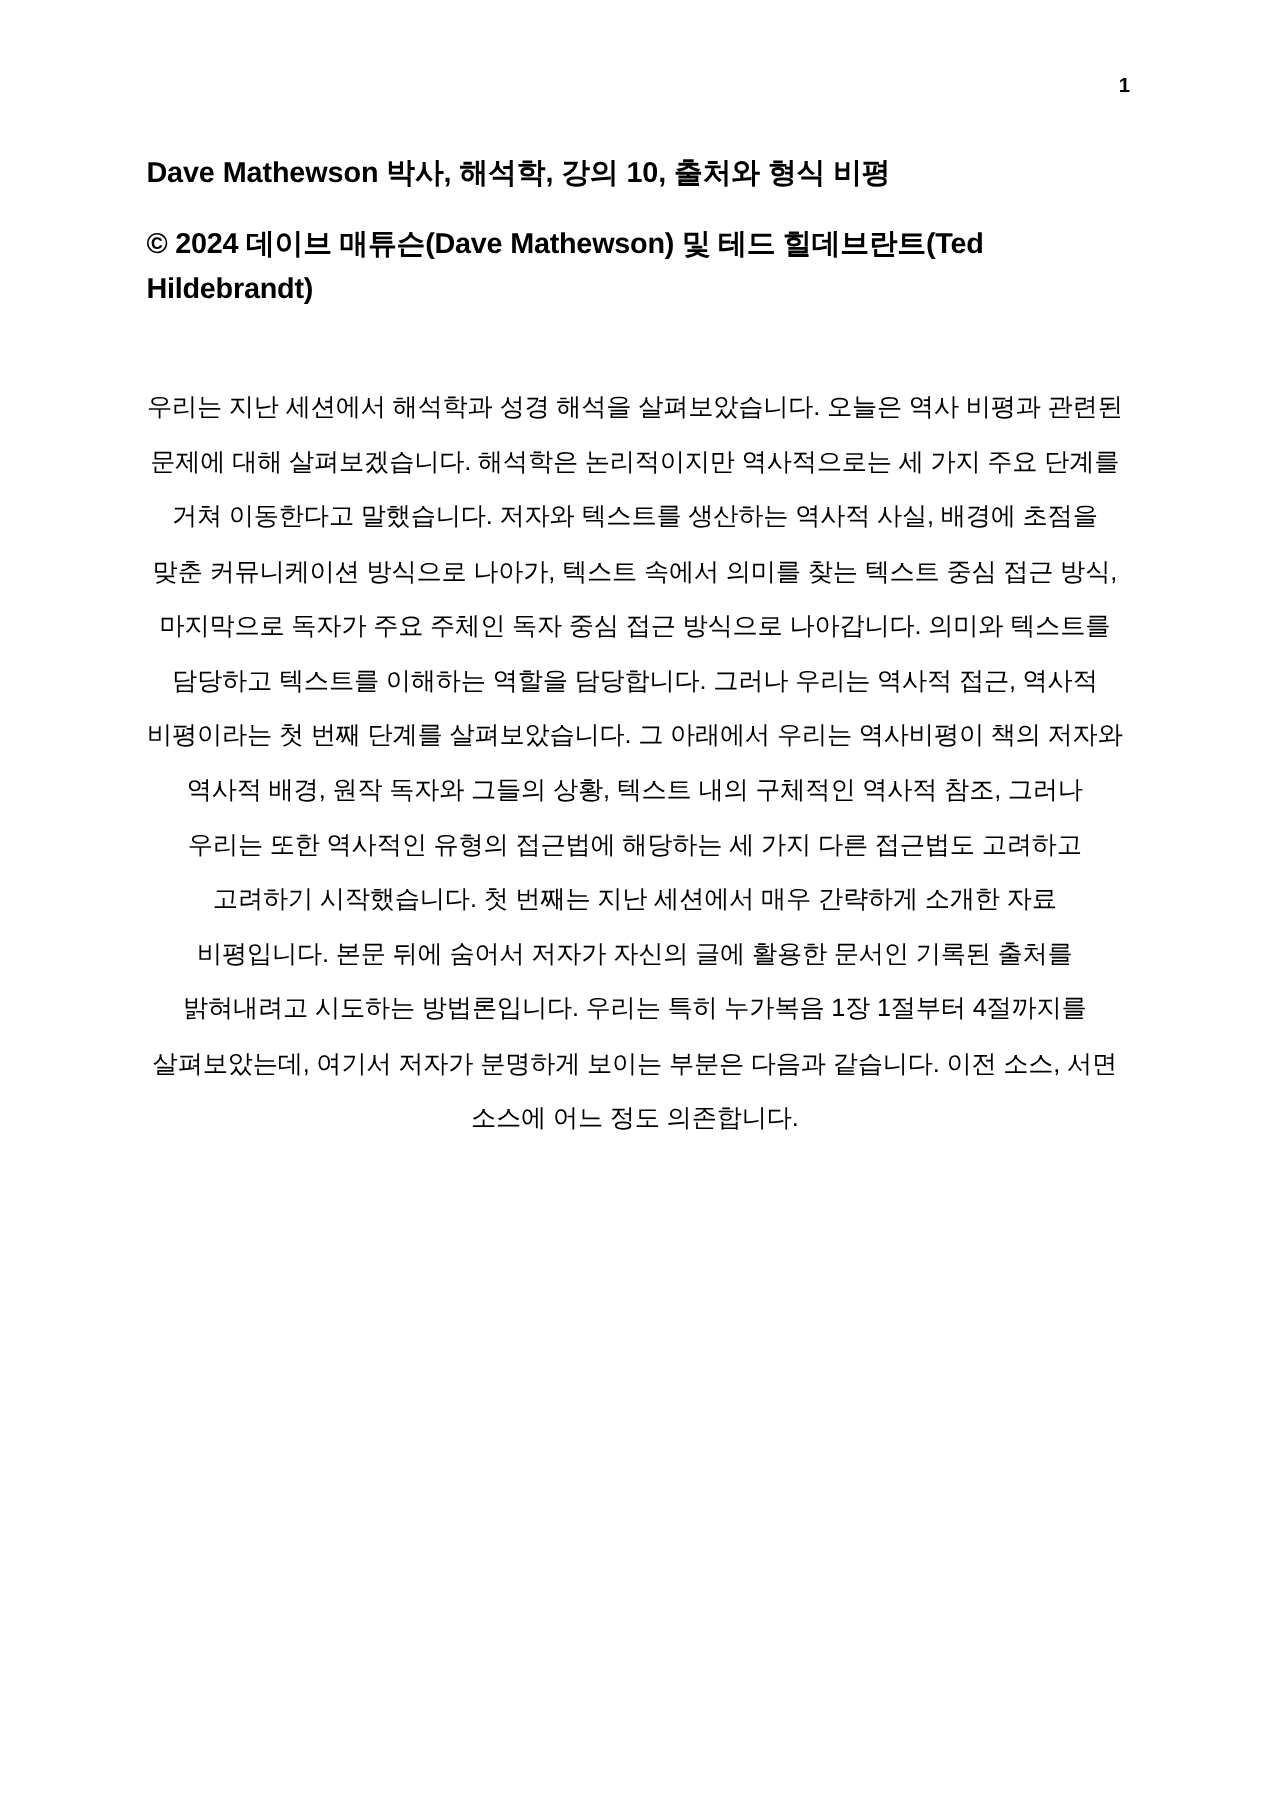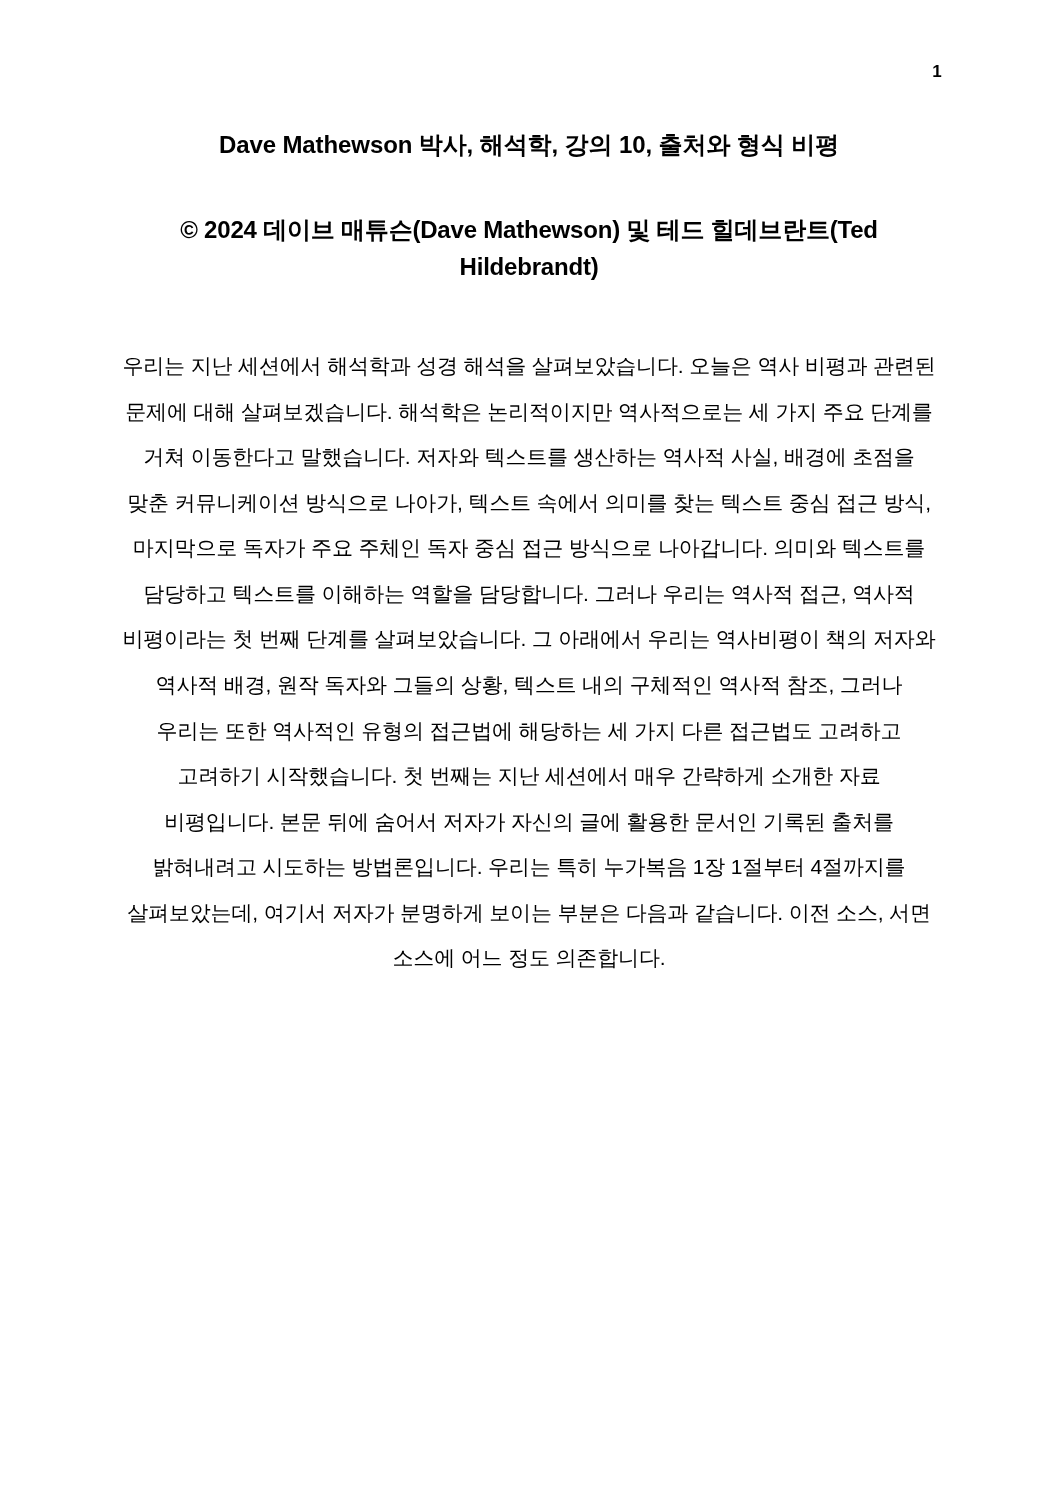--- a/index.html
+++ b/index.html
@@ -30,34 +30,33 @@
   }
   .content {
     position: absolute;
     left: 122px;
     right: 122px;
     top: 128px;
   }
   .doc-title {
     font-size: 24px;
     font-weight: bold;
-    text-align: center;
     line-height: 1.42;
     margin: 0;
     letter-spacing: -0.1px;
   }
   .doc-title .line1 {
     display: block;
   }
   .copyright {
     font-size: 24px;
     font-weight: bold;
-    text-align: center;
+    text-align: left;
     line-height: 1.52;
-    margin: 50px 0 0 0;
+    margin: 24px 0 0 0;
     letter-spacing: -0.2px;
   }
   .body-text {
     font-size: 21px;
     line-height: 2.17;
     text-align: center;
     margin: 58px 0 0 0;
     letter-spacing: -0.15px;
     word-break: keep-all;
   }

